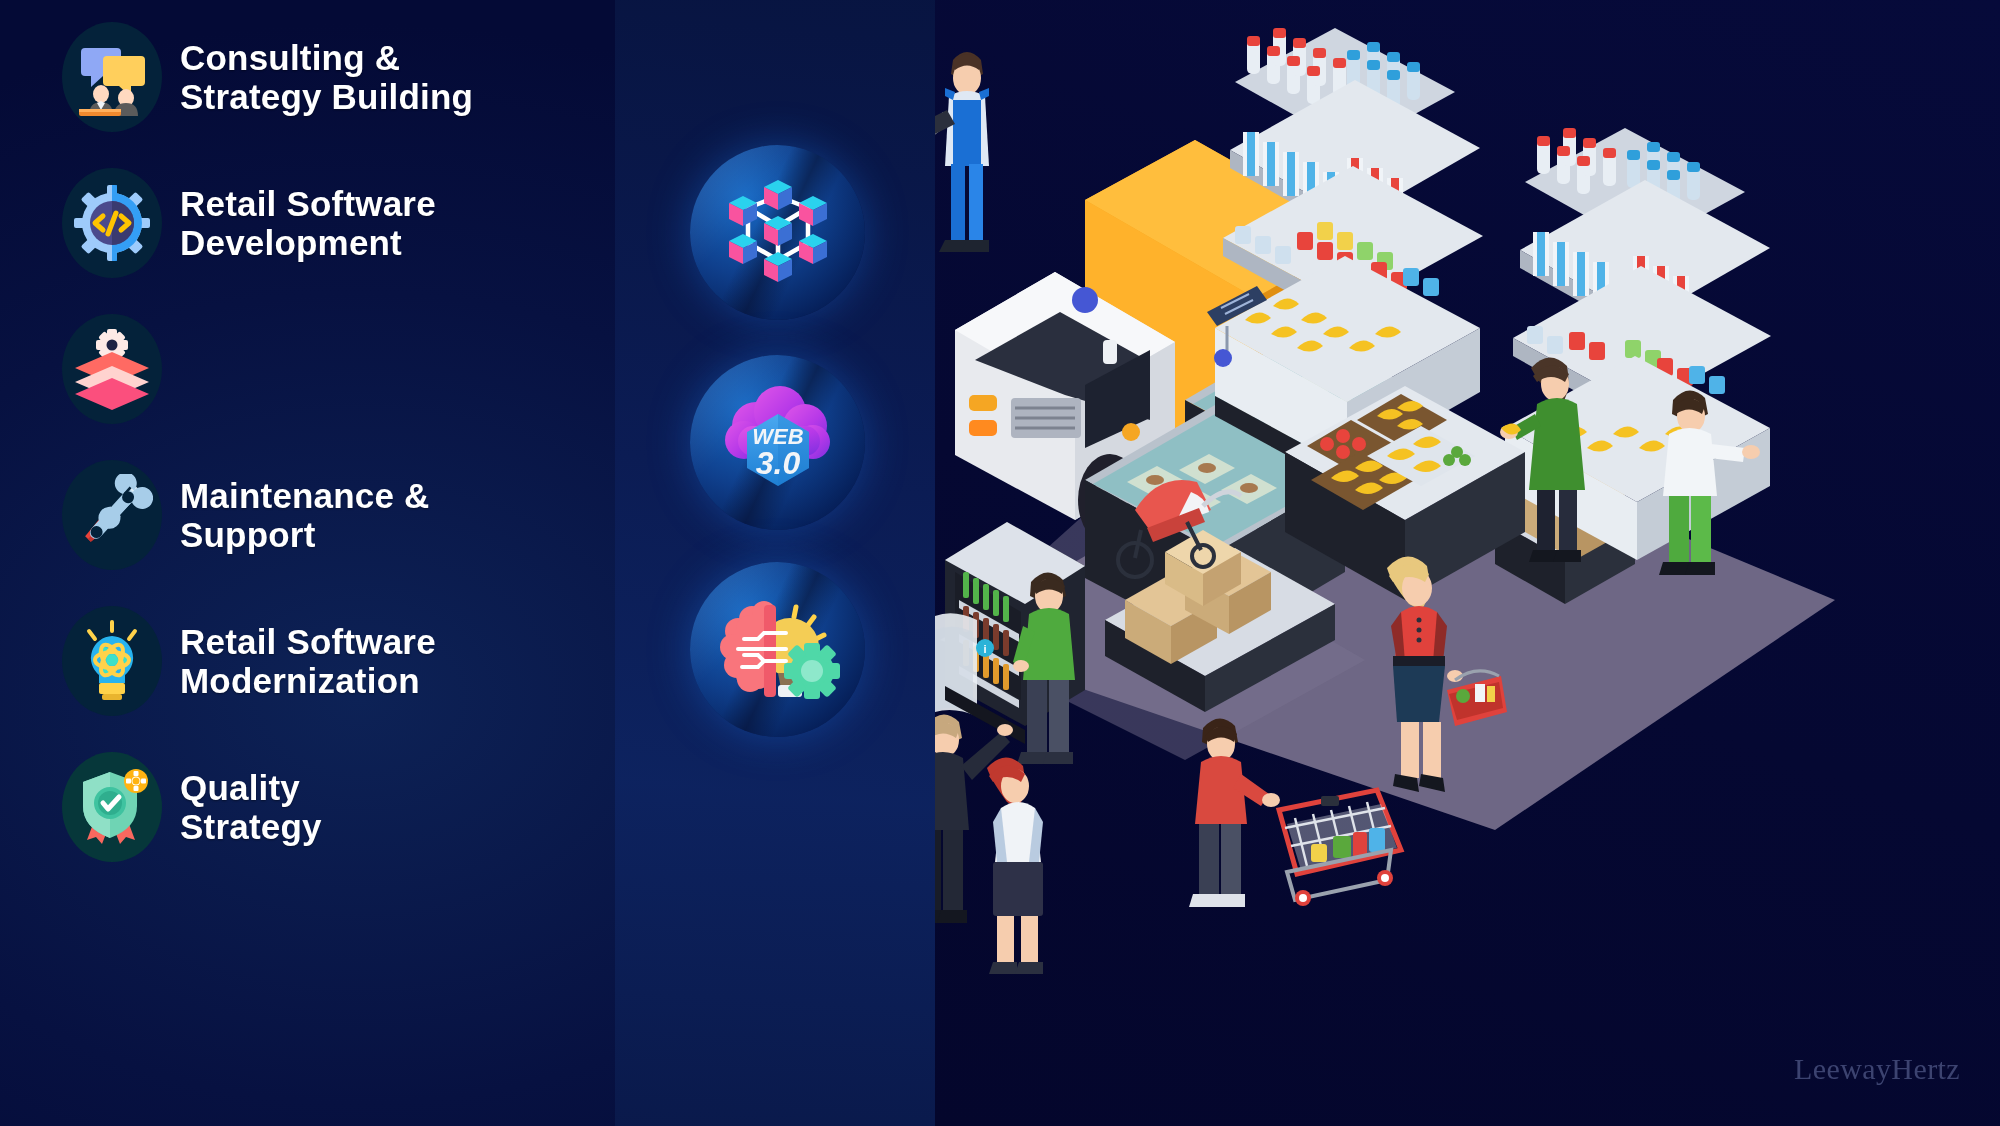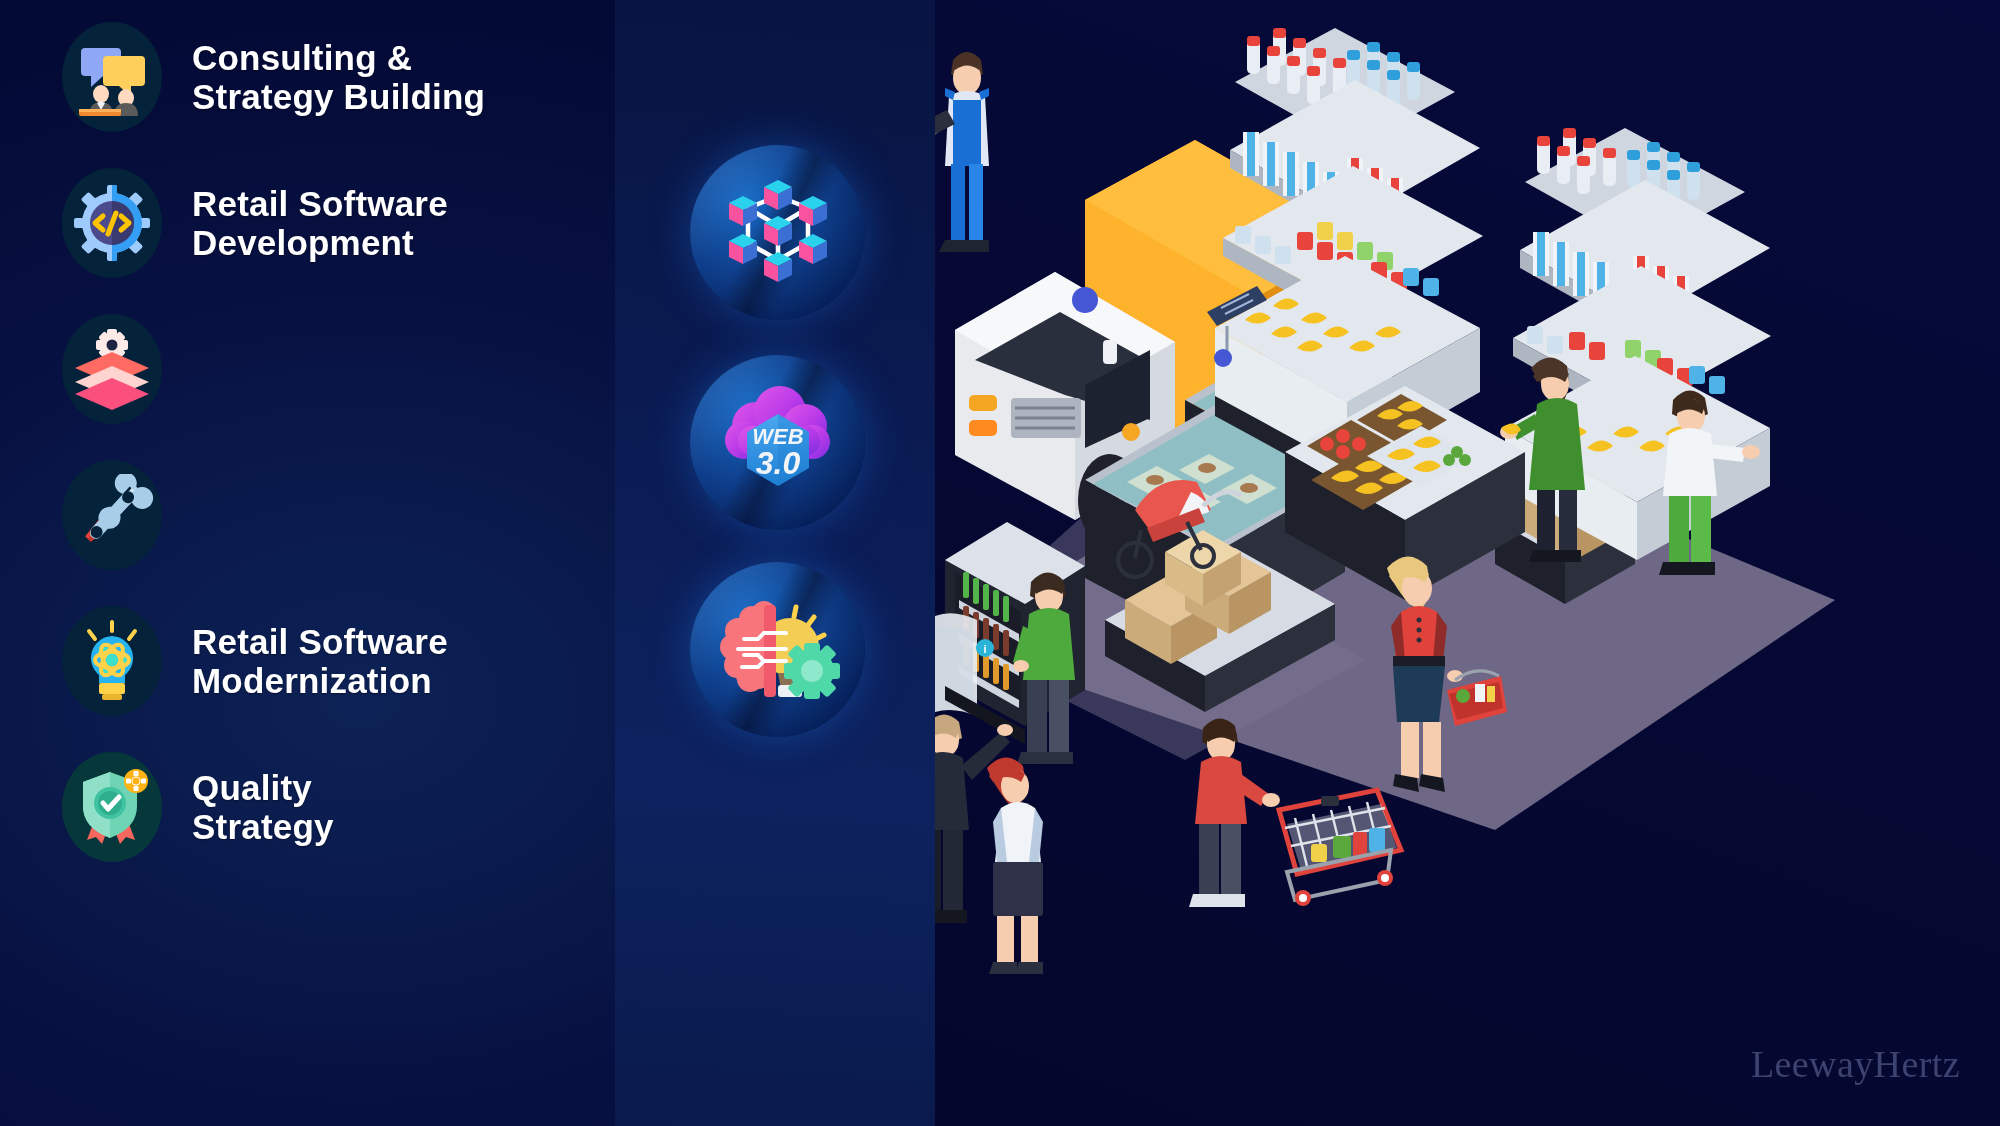--- a/index.html
+++ b/index.html
@@ -21,21 +21,21 @@
     background:linear-gradient(185deg, #081542 0%, #0b1c54 40%, #0d2360 70%, #0a1a4c 100%);
     opacity:.95;
   }
   #bg-right {
     position:absolute; left:935px; top:0; right:0; bottom:0;
     background:linear-gradient(200deg,#060a3a 0%, #050832 55%, #04062c 100%);
   }
 
   
   #service-list { position:absolute; left:0; top:0; width:615px; height:1126px; }
-  .service-row { position:absolute; left:62px; display:flex; align-items:center; gap:30px; }
+  .service-row { position:absolute; left:62px; display:flex; align-items:center; gap:18px; }
   .svc-badge {
     width:100px; height:110px; border-radius:50%;
     background:#04223a;
     display:flex; align-items:center; justify-content:center;
     flex:0 0 auto; position:relative;
   }
   .svc-badge.teal { background:#06373a; }
   .svc-label {
     color:#ffffff; font-size:35px; font-weight:bold; line-height:1.12;
     letter-spacing:.2px; white-space:pre-line; text-shadow:0 1px 2px rgba(0,0,0,.4);
@@ -55,21 +55,21 @@
     content:""; position:absolute; inset:0; border-radius:50%;
     background:linear-gradient(115deg, rgba(0,0,0,0) 40%, rgba(6,14,45,.55) 52%, rgba(0,0,0,0) 64%);
     pointer-events:none;
   }
 
   
   #illustration { position:absolute; left:935px; top:0; width:1065px; height:1126px; }
 
   #watermark {
     position:absolute; right:40px; bottom:40px;
-    font-family:"Liberation Serif", serif; font-size:38px;
+    font-family:"Liberation Serif", serif; font-size:30px;
     color:#3c4370; letter-spacing:.4px;
   }
 </style>
 </head>
 <body>
 
 <div id="bg-base"></div>
 <div id="bg-center-band"></div>
 <div id="bg-right"></div>
 
@@ -164,20 +164,22 @@
         </g>
 
         <g transform="rotate(42 41 41)">
           <path d="M35 8 l0 9 l6 0 l0 -9 a11 11 0 1 1 6 10 l0 47 a6 6 0 0 1 -12 0 l0 -47 a11 11 0 1 1 6 -10 Z" fill="#a7cde9"></path>
           <circle cx="41" cy="17" r="6" fill="#04223a"></circle>
           <path d="M35 63 a6 6 0 0 0 12 0 l0 -9 a11 11 0 1 0 -12 0 Z" fill="#a7cde9"></path>
           <circle cx="41" cy="64" r="6" fill="#04223a"></circle>
         </g>
       </svg>
     </div>
+    <div class="svc-label">Maintenance &amp;
+Support</div>
   </div>
 
   <div class="service-row" style="top:606px;">
     <div class="svc-badge">
       <svg width="82" height="82" viewBox="0 0 82 82">
         <g stroke="#ffd24a" stroke-width="4" stroke-linecap="round">
           <line x1="41" y1="2" x2="41" y2="11"></line>
           <line x1="18" y1="11" x2="24" y2="19"></line>
           <line x1="64" y1="11" x2="58" y2="19"></line>
         </g>

